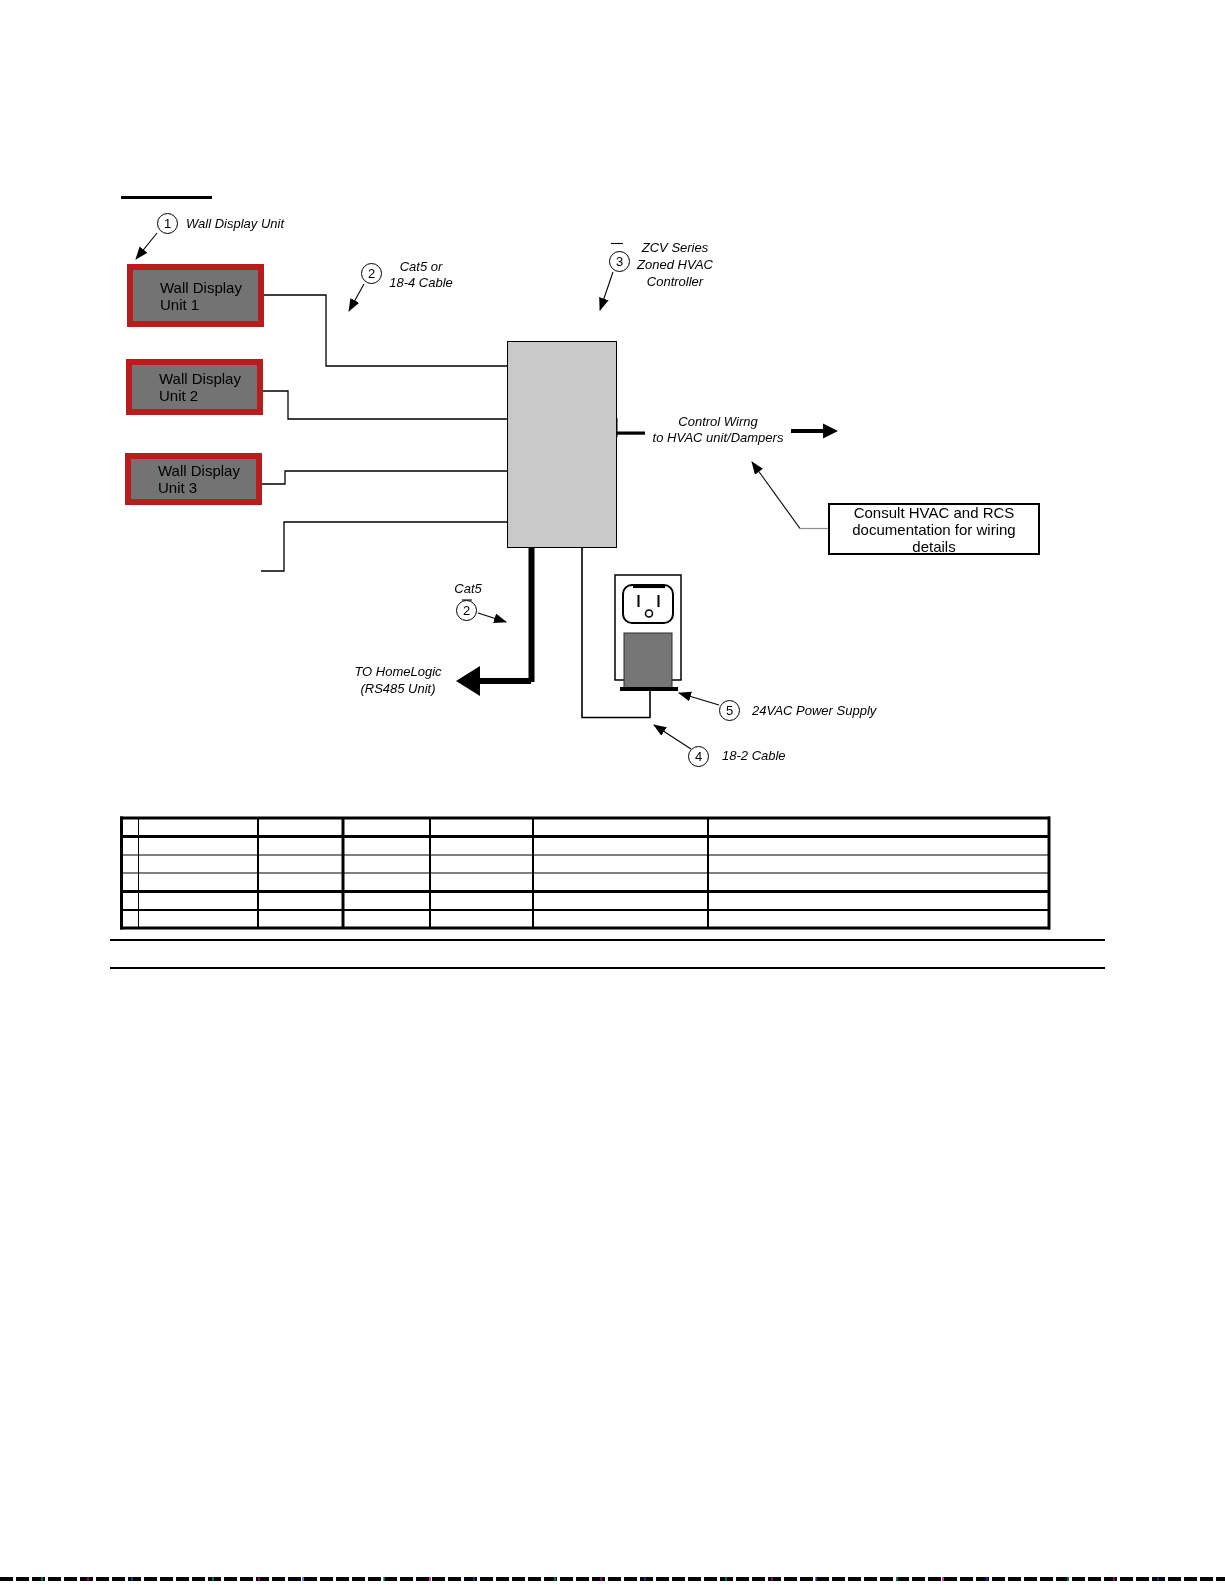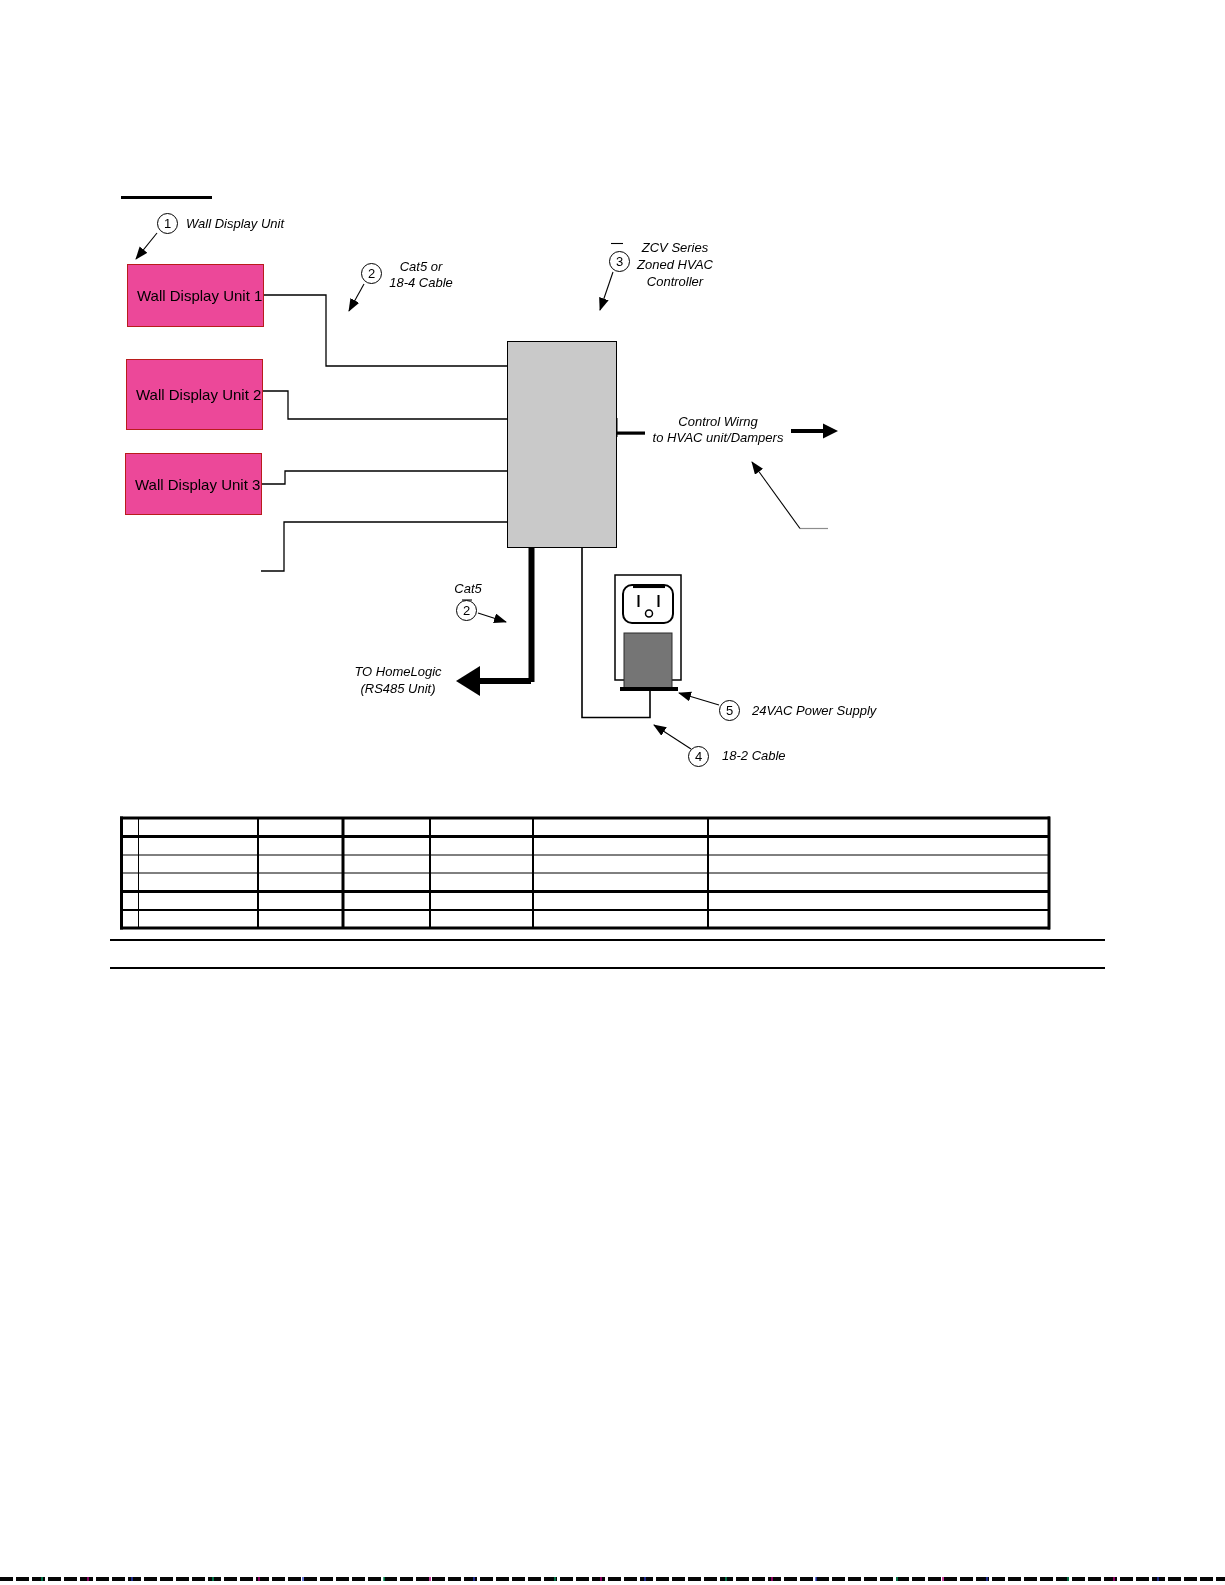--- a/index.html
+++ b/index.html
@@ -2,22 +2,22 @@
 <html><head>
 <meta charset="utf-8">
 <style>
   html,body { margin:0; padding:0; background:#fff; }
   .page {
     position:relative; width:1225px; height:1585px; background:#ffffff;
     font-family:"Liberation Sans", sans-serif; color:#000; overflow:hidden;
   }
   svg.overlay { position:absolute; left:0; top:0; width:1225px; height:1585px; }
   .unit-box {
-    position:absolute; width:137px; background:#ec4899; border:1px solid #b91c1c;
-    box-sizing:border-box; display:flex; align-items:center; padding-left:9px;
+    position:absolute; width:137px; background:#737373; border:6px solid #b91c1c;
+    box-sizing:border-box; display:flex; align-items:center; padding-left:27px;
     font-size:15px;
   }
   .controller-box {
     position:absolute; left:507px; top:341px; width:110px; height:207px;
     background:#c9c9c9; border:1px solid #000; box-sizing:border-box;
   }
   .note-box {
     position:absolute; left:828px; top:503px; width:212px; height:52px;
     background:#fff; border:2px solid #000; box-sizing:border-box;
     display:flex; flex-direction:column; align-items:center; justify-content:center;
@@ -124,29 +124,33 @@
 
     <g stroke="#000" stroke-width="2">
       <line x1="110" y1="940" x2="1105" y2="940"></line>
       <line x1="110" y1="968" x2="1105" y2="968"></line>
     </g>
   </svg>
 
   <div class="unit-box" style="left:127px; top:264px; height:63px;">
     <span>Wall Display Unit 1</span>
   </div>
-  <div class="unit-box" style="left:126px; top:359px; height:71px;">
+  <div class="unit-box" style="left:126px; top:359px; height:56px;">
     <span>Wall Display Unit 2</span>
   </div>
-  <div class="unit-box" style="left:125px; top:453px; height:62px;">
+  <div class="unit-box" style="left:125px; top:453px; height:52px;">
     <span>Wall Display Unit 3</span>
   </div>
 
   <div class="controller-box"></div>
 
+  <div class="note-box">
+    <span>Consult HVAC and RCS</span>
+    <span>documentation for wiring details</span>
+  </div>
 
   <div class="co" style="left:157px; top:213px;">
     <span>1</span>
   </div>
   <div class="co" style="left:361px; top:263px;">
     <span>2</span>
   </div>
   <div class="co" style="left:609px; top:251px;">
     <span>3</span>
   </div>

